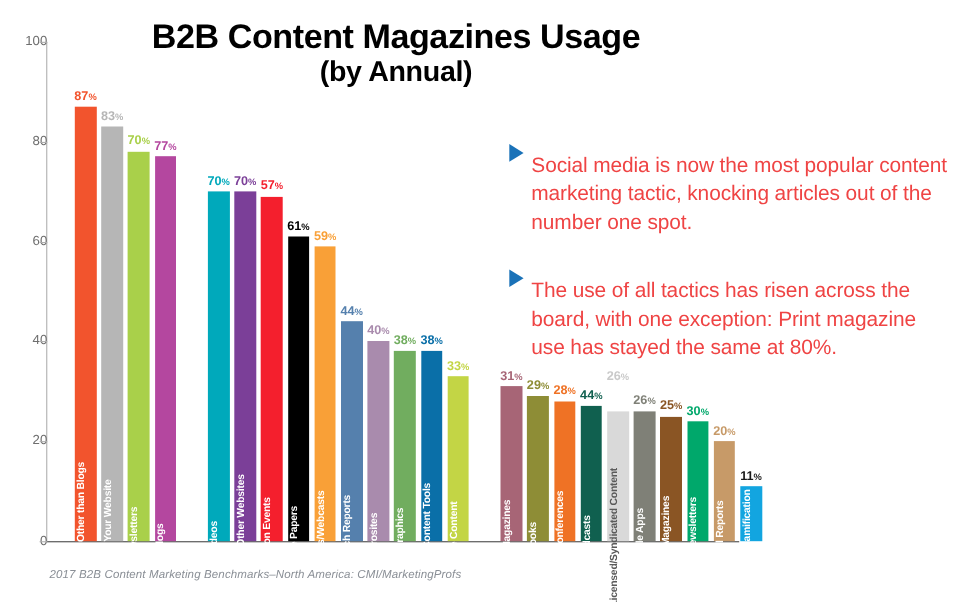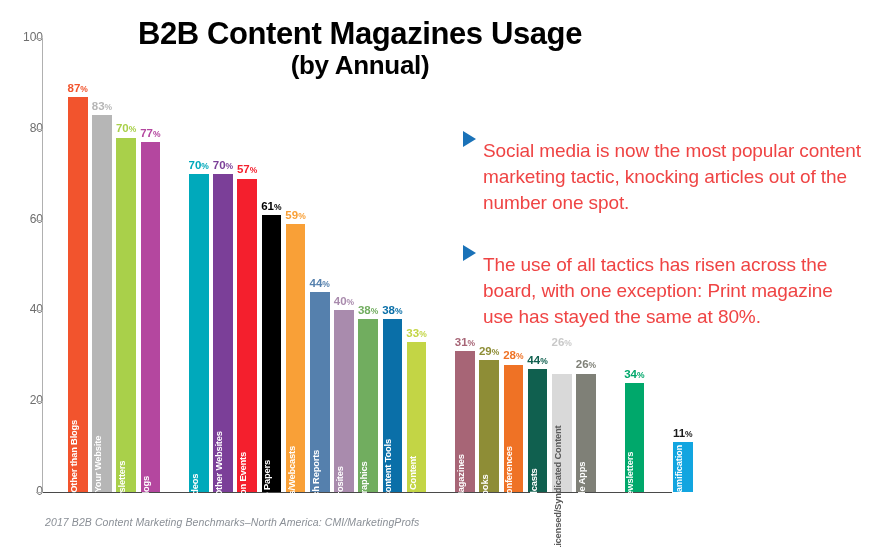--- a/index.html
+++ b/index.html
@@ -248,25 +248,37 @@
           <span class="bar-cat" style="color: rgb(90, 90, 90);">Licensed/Syndicated Content</span>
         </div>
         <div class="bar-val" style="bottom: 143.04px; color: rgb(201, 201, 201);"><span>26</span><span class="pct">%</span></div>
       </div>
       <div class="bar-wrap" style="left: 533.2px; width: 19.5px; height: 454px;">
         <div class="bar" style="height: 118.04px; background: rgb(127, 128, 119);">
           <span class="bar-cat" style="color: rgb(255, 255, 255);">Mobile Apps</span>
         </div>
         <div class="bar-val" style="bottom: 121.04px; color: rgb(127, 128, 119);"><span>26</span><span class="pct">%</span></div>
       </div>
+      <div class="bar-wrap" style="left: 557.4px; width: 19.5px; height: 454px;">
+        <div class="bar" style="height: 113.5px; background: rgb(138, 85, 36);">
+          <span class="bar-cat" style="color: rgb(255, 255, 255);">Digital Magazines</span>
+        </div>
+        <div class="bar-val" style="bottom: 116.5px; color: rgb(138, 85, 36);"><span>25</span><span class="pct">%</span></div>
+      </div>
       <div class="bar-wrap" style="left: 581.6px; width: 19.5px; height: 454px;">
         <div class="bar" style="height: 108.96px; background: rgb(0, 168, 107);">
           <span class="bar-cat" style="color: rgb(255, 255, 255);">Print Newsletters</span>
         </div>
-        <div class="bar-val" style="bottom: 111.96px; color: rgb(0, 168, 107);"><span>34</span><span class="pct">%</span></div>
+        <div class="bar-val" style="bottom: 111.96px; color: rgb(0, 168, 107);"><span>30</span><span class="pct">%</span></div>
+      </div>
+      <div class="bar-wrap" style="left: 605.8px; width: 19.5px; height: 454px;">
+        <div class="bar" style="height: 90.8px; background: rgb(199, 154, 104);">
+          <span class="bar-cat" style="color: rgb(255, 255, 255);">Annual Reports</span>
+        </div>
+        <div class="bar-val" style="bottom: 93.8px; color: rgb(199, 154, 104);"><span>20</span><span class="pct">%</span></div>
       </div>
       <div class="bar-wrap" style="left: 630px; width: 19.5px; height: 454px;">
         <div class="bar" style="height: 49.94px; background: rgb(18, 165, 224);">
           <span class="bar-cat" style="color: rgb(255, 255, 255);">Games/Gamification</span>
         </div>
         <div class="bar-val" style="bottom: 52.94px; color: rgb(26, 26, 26);"><span>11</span><span class="pct">%</span></div>
       </div>
     </div>
 
   <div class="callouts" id="callouts">

